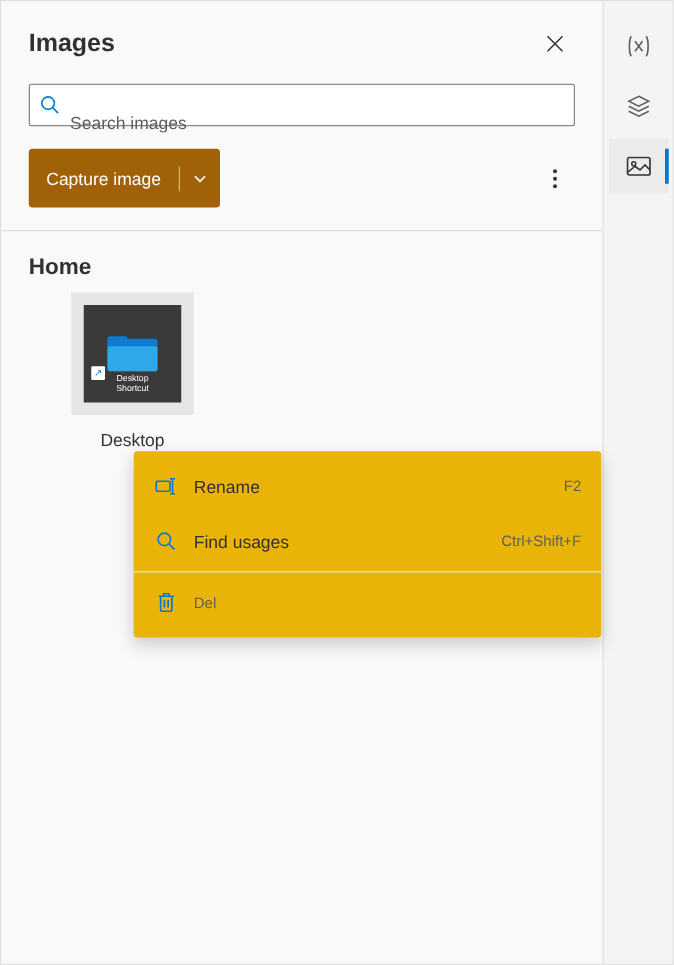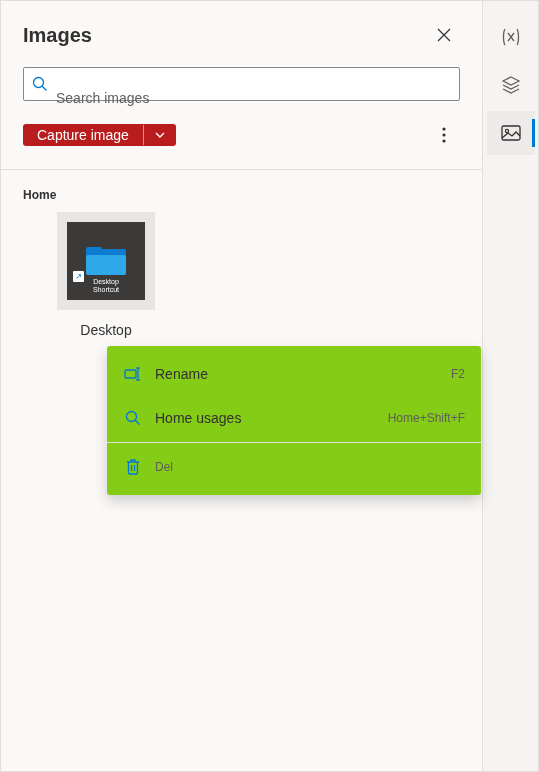--- a/index.html
+++ b/index.html
@@ -67,23 +67,23 @@
 }
 .search-input::placeholder { color: #605e5c; }
 .action-row {
   display: flex;
   align-items: center;
   padding: 18px 22px 18px 22px;
 }
 .capture-btn {
   display: flex;
   align-items: center;
-  background: #b91c1c;
+  background: #a16207;
   color: #fff;
-  height: 22px;
+  height: 47px;
   border-radius: 3px;
   cursor: pointer;
   font-size: 14px;
 }
 .capture-btn-label {
   padding: 0 14px;
 }
 .capture-btn-divider {
   width: 1px;
   height: 20px;
@@ -107,21 +107,21 @@
 .divider {
   height: 1px;
   background: #e1dfdd;
   margin: 0;
 }
 .content {
   padding: 18px 22px;
   position: relative;
 }
 .folder-label {
-  font-size: 12px;
+  font-size: 18px;
   font-weight: 600;
   color: #323130;
   margin-bottom: 10px;
 }
 .thumb-wrap {
   display: inline-flex;
   flex-direction: column;
   align-items: center;
   margin-left: 34px;
 }
@@ -167,21 +167,21 @@
 .thumb-name {
   margin-top: 12px;
   font-size: 14px;
   color: #323130;
 }
 .context-menu {
   position: absolute;
   top: 176px;
   left: 106px;
   width: 374px;
-  background: #84cc16;
+  background: #eab308;
   border-radius: 3px;
   box-shadow: 0 6px 14px rgba(0,0,0,0.18);
   padding: 6px 0;
 }
 .menu-item {
   display: flex;
   align-items: center;
   height: 44px;
   padding: 0 16px;
   cursor: pointer;
@@ -316,22 +316,22 @@
         <span class="menu-label">Rename</span>
         <span class="menu-shortcut">F2</span>
       </div>
       <div class="menu-item">
         <span class="menu-icon">
           <svg width="16" height="16" viewBox="0 0 16 16">
               <circle cx="6.5" cy="6.5" r="5" stroke="currentColor" stroke-width="1.3" fill="none"></circle>
               <line x1="10.2" y1="10.2" x2="14.5" y2="14.5" stroke="currentColor" stroke-width="1.3"></line>
             </svg>
         </span>
-        <span class="menu-label">Home usages</span>
-        <span class="menu-shortcut">Home+Shift+F</span>
+        <span class="menu-label">Find usages</span>
+        <span class="menu-shortcut">Ctrl+Shift+F</span>
       </div>
       <div class="menu-divider"></div>
       <div class="menu-item">
         <span class="menu-icon">
           <svg width="14" height="16" viewBox="0 0 14 16">
               <path d="M1 3 h12 M5 3 V1 h4 V3 M2.5 3 V14 a1 1 0 0 0 1 1 h7 a1 1 0 0 0 1 -1 V3 M5.5 6 V12 M8.5 6 V12" stroke="currentColor" stroke-width="1.3" fill="none"></path>
             </svg>
         </span>
         <span class="menu-shortcut">Del</span>
       </div>

